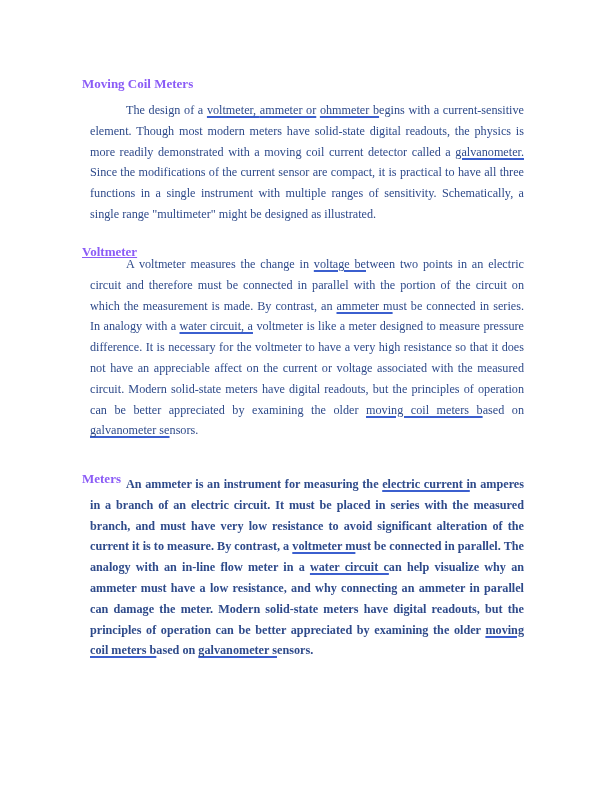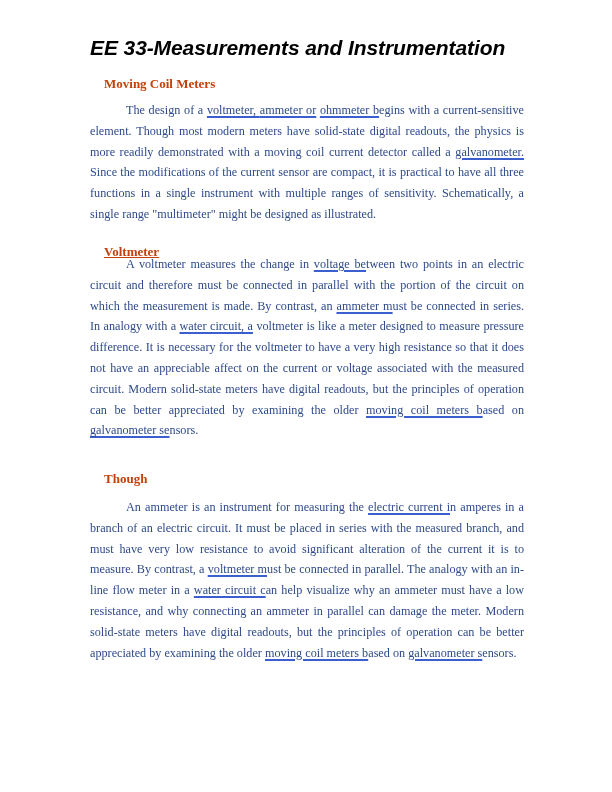--- a/index.html
+++ b/index.html
@@ -4,44 +4,43 @@
 <style>
   html, body { margin: 0; padding: 0; background: #ffffff; }
   body { width: 612px; height: 792px; position: relative; overflow: hidden; }
   .page { position: absolute; left: 0; top: 0; width: 612px; height: 792px; background: #fff; }
   .title {
     position: absolute; left: 90px; top: 36px;
     font-family: "Liberation Sans", sans-serif; font-style: italic; font-weight: bold;
     font-size: 21px; color: #000; letter-spacing: -0.1px; white-space: nowrap;
   }
   .heading {
-    position: absolute; left: 104px;
-    font-family: "Liberation Serif", serif; font-weight: bold; font-size: 13px; color: #c2410c;
+    position: absolute; left: 82px;
+    font-family: "Liberation Serif", serif; font-weight: bold; font-size: 13px; color: #8b5cf6;
   }
   .para {
     position: absolute; left: 90px; width: 434px;
     font-family: "Liberation Serif", serif; font-size: 12.2px; color: #2e4a8a;
     line-height: 20.8px; text-align: justify;
   }
   .para p { margin: 0; text-indent: 36px; }
   .link { color: #2e4a8a; text-decoration: underline; text-decoration-color: #3b5fcf; text-decoration-thickness: 1.5px; text-underline-offset: 2px; cursor: pointer; }
 </style>
 </head>
 <body>
 
 <div class="page">
-  <div class="title">EE 33-Measurements and Instrumentation</div>
 
   <div class="heading" style="top:76px;">Moving Coil Meters</div>
   <div class="para" style="top:100px;">
       <p><span>The design of a </span><span class="link">voltmeter, </span><span class="link">ammeter or</span><span> </span><span class="link">ohmmeter b</span><span>egins with a current-sensitive element. Though most modern meters have solid-state digital readouts, the physics is more readily demonstrated with a moving coil current detector called a </span><span class="link">galvanometer.</span><span> Since the modifications of the current sensor are compact, it is practical to have all three functions in a single instrument with multiple ranges of sensitivity. Schematically, a single range "multimeter" might be designed as illustrated.</span></p>
     </div>
 
   <div class="heading" style="top:244px;text-decoration:underline;">Voltmeter</div>
   <div class="para" style="top:254px;">
       <p><span>A voltmeter measures the change in </span><span class="link">voltage be</span><span>tween two points in an electric circuit and therefore must be connected in parallel with the portion of the circuit on which the measurement is made. By contrast, an </span><span class="link">ammeter m</span><span>ust be connected in series. In analogy with a </span><span class="link">water circuit, a</span><span> voltmeter is like a meter designed to measure pressure difference. It is necessary for the voltmeter to have a very high resistance so that it does not have an appreciable affect on the current or voltage associated with the measured circuit. Modern solid-state meters have digital readouts, but the principles of operation can be better appreciated by examining the older </span><span class="link">moving coil meters b</span><span>ased on </span><span class="link">galvanometer se</span><span>nsors.</span></p>
     </div>
 
-  <div class="heading" style="top:471px;">Though</div>
-  <div class="para" style="top:497px;">
+  <div class="heading" style="top:471px;">Meters</div>
+  <div class="para" style="top:474px;font-weight:bold;">
       <p><span>An ammeter is an instrument for measuring the </span><span class="link">electric current i</span><span>n amperes in a branch of an electric circuit. It must be placed in series with the measured branch, and must have very low resistance to avoid significant alteration of the current it is to measure. By contrast, a </span><span class="link">voltmeter m</span><span>ust be connected in parallel. The analogy with an in-line flow meter in a </span><span class="link">water circuit c</span><span>an help visualize why an ammeter must have a low resistance, and why connecting an ammeter in parallel can damage the meter. Modern solid-state meters have digital readouts, but the principles of operation can be better appreciated by examining the older </span><span class="link">moving coil meters b</span><span>ased on </span><span class="link">galvanometer s</span><span>ensors.</span></p>
     </div>
 </div>
 
 </body></html>

